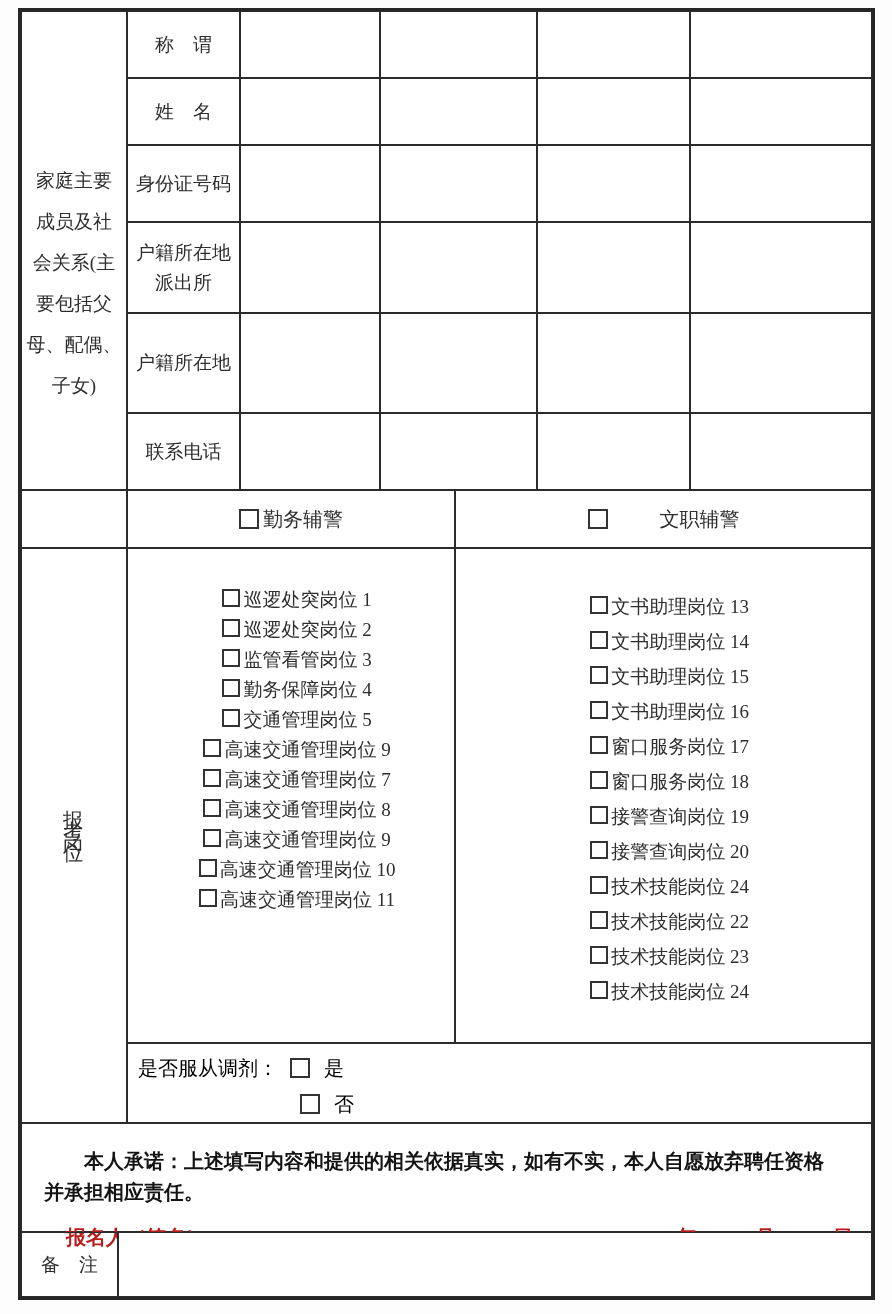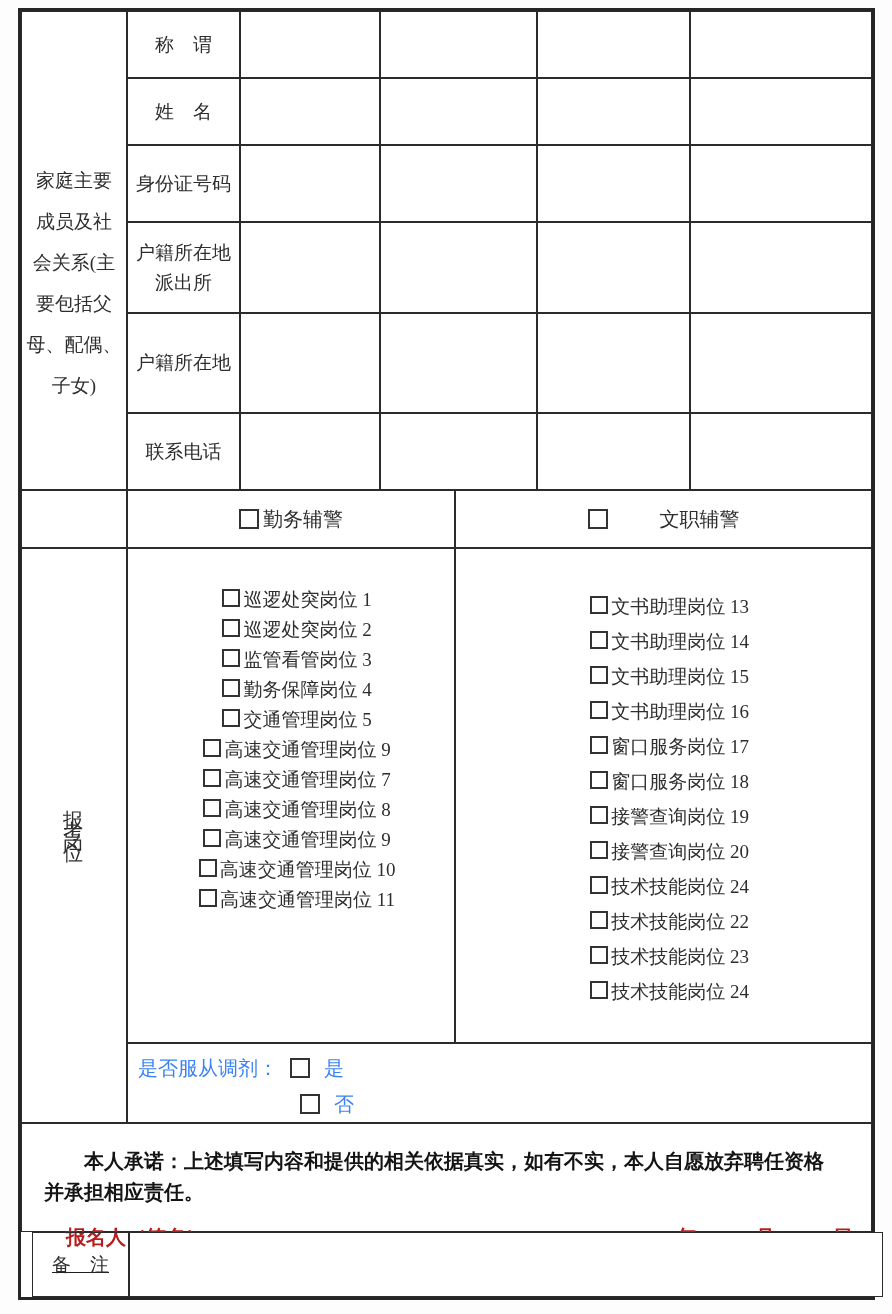--- a/index.html
+++ b/index.html
@@ -36,35 +36,35 @@
   .listrow{position:absolute;left:106px;top:537px;width:745px;height:495px;display:flex;}
   .list-left{width:328px;flex:none;padding-top:36px;box-sizing:border-box;}
   .list-right{width:417px;flex:none;padding-top:40px;box-sizing:border-box;}
   .list-left .opt{line-height:30px;}
   .list-right .opt{line-height:35px;}
   .opt{font-size:19px;text-align:center;white-space:nowrap;color:#2e2e2e;padding-left:12px;}
   .cb{display:inline-block;width:14px;height:14px;border:2px solid #333;vertical-align:-1px;margin-right:3px;background:#fff;}
   .cb-lg{width:16px;height:16px;vertical-align:-2px;margin-right:4px;}
   
   .adjrow{position:absolute;left:106px;top:1032px;width:745px;height:80px;
-    box-sizing:border-box;border:1px solid #2b2b2b;padding:6px 0 0 10px;font-size:20px;color:#3b82f6;}
+    box-sizing:border-box;border:1px solid #2b2b2b;padding:6px 0 0 10px;font-size:20px;color:#000000;}
   .adj-l1{display:flex;align-items:center;height:36px;}
   .adj-l1 .lbl{width:152px;flex:none;}
   .adj-l2{display:flex;align-items:center;height:36px;margin-left:162px;}
   .adj-opt-txt{margin-left:10px;}
   
   .decl{position:absolute;left:0;top:1112px;width:851px;height:109px;
     box-sizing:border-box;border:1px solid #2b2b2b;padding:6px 8px 0 6px;}
   .decl p{margin:16px;width:786px;font-size:20px;line-height:31px;font-weight:bold;text-indent:2em;color:#141414;}
   .sigline{display:flex;justify-content:space-between;align-items:center;margin-top:11px;
     font-size:20px;font-weight:bold;color:#b91c1c;}
   .sig-lbl{margin-left:38px;}
   .dates{display:flex;gap:58px;padding-right:10px;}
   
-  .remrow{position:absolute;left:11px;top:1221px;width:851px;height:65px;display:flex;text-decoration:underline;}
+  .remrow{position:absolute;left:0;top:1221px;width:851px;height:65px;display:flex;}
   .rem-lbl{width:97px;flex:none;display:flex;align-items:center;justify-content:center;font-size:19px;color:#2e2e2e;}
   .rem-val{width:754px;flex:none;background:#fff;}
 </style>
 </head>
 <body>
 
 <div class="sheet">
 <div class="inner">
 
   <div class="fam">

